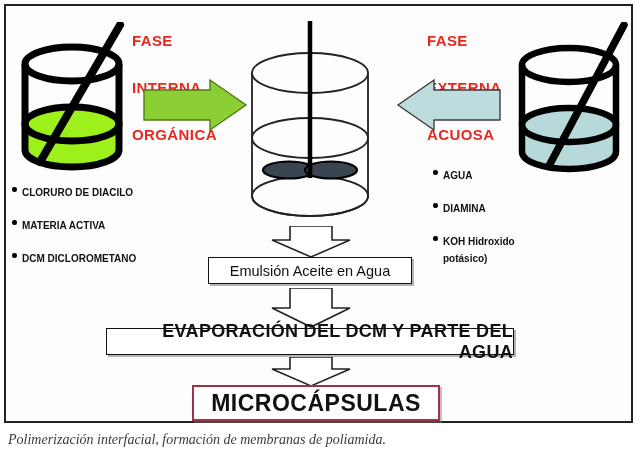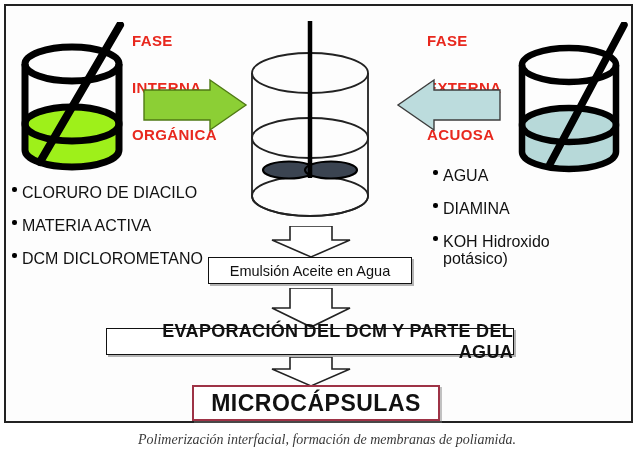--- a/index.html
+++ b/index.html
@@ -46,23 +46,24 @@
 
   
   .block-arrow { position: absolute; }
 
   
   #reactor { position: absolute; left: 230px; top: 18px; }
 
   
   .bullet-list {
     position: absolute;
-    font-size: 16px;
+    font-size: 10px;
     color: #111111;
     line-height: 17px;
+    font-weight: bold;
   }
   .bullet-item {
     position: relative;
     padding-left: 10px;
     margin-bottom: 16px;
     white-space: pre-line;
   }
   .bullet-item::before {
     content: "";
     position: absolute;
@@ -106,24 +107,24 @@
     border: 2px solid #9e3346;
     font-size: 23px;
     font-weight: bold;
     letter-spacing: 0.5px;
     box-shadow: 2px 2px 0 rgba(120,120,120,0.45);
   }
 
   
   #caption {
     position: absolute;
-    left: 0;
+    left: 8px;
     top: 432px;
     width: 516px;
-    text-align: right;
+    text-align: left;
     font-family: "Liberation Serif", serif;
     font-style: italic;
     font-size: 14px;
     color: #3a3a3a;
   }
 </style>
 </head>
 <body>
 
 <div id="stage">

